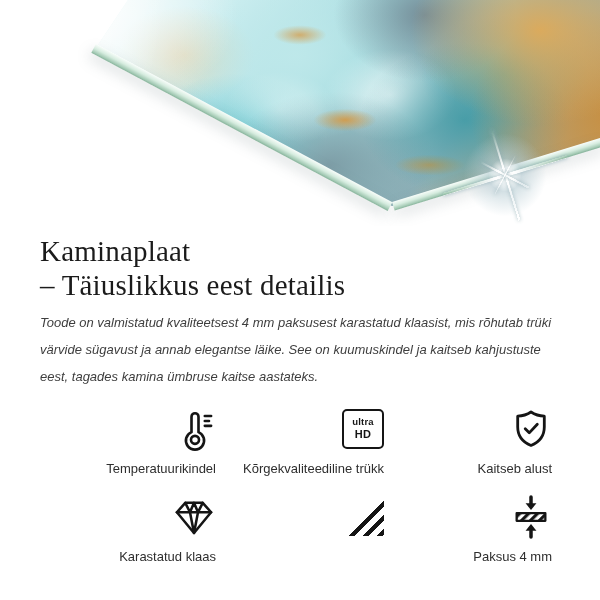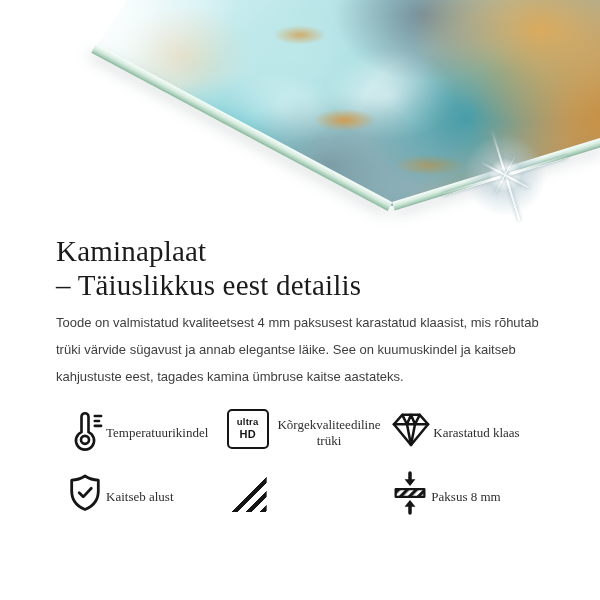--- a/index.html
+++ b/index.html
@@ -47,38 +47,38 @@
   .glow{left:-45px;top:-45px;width:90px;height:90px;border-radius:50%;
     background:radial-gradient(circle,#ffffff 0 10%,rgba(185,206,213,.60) 26%,rgba(185,206,213,0) 65%);}
   .r{background:linear-gradient(90deg,rgba(255,255,255,0),#ffffff 45%,#ffffff 55%,rgba(255,255,255,0));
     box-shadow:0 0 4px rgba(140,170,178,.85);}
   .r1{width:130px;height:2.5px;left:-65px;top:-1px;transform:rotate(-17deg);}
   .r2{width:95px;height:2px;left:-47px;top:-1px;transform:rotate(73deg);}
   .r3{width:54px;height:1.6px;left:-27px;top:-1px;transform:rotate(28deg);}
   .r4{width:44px;height:1.4px;left:-22px;top:-1px;transform:rotate(118deg);}
 
   
-  .content{padding:8px 40px 0 56px;}
+  .content{padding:8px 40px 0 40px;}
   h1{
     margin:0;font-family:"Liberation Serif",serif;font-weight:normal;
     font-size:29px;line-height:34px;color:#1b1b1b;letter-spacing:.2px;
   }
   .desc{
     margin:7px 0 0 0;max-width:542px;
-    font-size:13px;line-height:27px;color:#3e3e3e;
+    font-size:13px;line-height:27px;color:#3e3e3e;font-style:italic;
   }
 
   
   .features{
     margin:15px 8px 0 8px;
     display:grid;grid-template-columns:repeat(3,1fr);row-gap:16px;
   }
-  .feature{display:flex;flex-direction:row;align-items:center;text-align:center;}
+  .feature{display:flex;flex-direction:column;align-items:flex-end;text-align:center;}
   .f-icon{height:48px;display:flex;align-items:center;justify-content:center;color:#151515;}
-  .f-label{margin-top:8px;font-size:13px;line-height:16px;color:#2e2e2e;font-family:Liberation Serif, serif;}
+  .f-label{margin-top:8px;font-size:13px;line-height:16px;color:#2e2e2e;}
 
   .uhd-box{
     width:38px;height:36px;border:2.6px solid #151515;border-radius:5px;
     display:flex;flex-direction:column;align-items:center;justify-content:center;
     color:#151515;font-weight:bold;
   }
   .uhd-top{font-size:9.5px;line-height:10px;letter-spacing:.2px;}
   .uhd-bottom{font-size:11px;line-height:15px;letter-spacing:.3px;}
 
   .tri-stripes{
@@ -121,43 +121,43 @@
       <div class="f-label">Temperatuurikindel</div>
     </div>
 
     <div class="feature">
       <div class="f-icon">
         <div class="uhd-box">
           <span class="uhd-top">ultra</span>
           <span class="uhd-bottom">HD</span>
         </div>
       </div>
-      <div class="f-label">Kõrgekvaliteediline trüki</div>
+      <div class="f-label">Kõrgekvaliteediline trükk</div>
+    </div>
+
+    <div class="feature">
+      <div class="f-icon">
+        <svg width="42" height="44" viewBox="0 0 24 24" fill="none" stroke="#151515" stroke-width="1.6" stroke-linecap="round" stroke-linejoin="round">
+          <path d="M12 2.3 C14.4 3.9 16.9 4.6 19.6 4.7 V10.8 C19.6 15.8 16.6 19.5 12 21.4 C7.4 19.5 4.4 15.8 4.4 10.8 V4.7 C7.1 4.6 9.6 3.9 12 2.3 Z"></path>
+          <path d="M8.7 11.9 l2.3 2.3 4.6 -4.9"></path>
+        </svg>
+      </div>
+      <div class="f-label">Kaitseb alust</div>
     </div>
 
     <div class="feature">
       <div class="f-icon">
         <svg width="44" height="40" viewBox="0 0 24 22" fill="none" stroke="#151515" stroke-width="1.4" stroke-linecap="round" stroke-linejoin="round">
           <path d="M2.6 8.4 L7.2 3.2 H16.8 L21.4 8.4 L12 19.8 Z"></path>
           <path d="M2.6 8.4 H21.4"></path>
           <path d="M7.2 3.2 L9.8 8.4 L12 3.2 L14.2 8.4 L16.8 3.2"></path>
           <path d="M9.8 8.4 L12 19.8 L14.2 8.4"></path>
         </svg>
       </div>
       <div class="f-label">Karastatud klaas</div>
-    </div>
-
-    <div class="feature">
-      <div class="f-icon">
-        <svg width="42" height="44" viewBox="0 0 24 24" fill="none" stroke="#151515" stroke-width="1.6" stroke-linecap="round" stroke-linejoin="round">
-          <path d="M12 2.3 C14.4 3.9 16.9 4.6 19.6 4.7 V10.8 C19.6 15.8 16.6 19.5 12 21.4 C7.4 19.5 4.4 15.8 4.4 10.8 V4.7 C7.1 4.6 9.6 3.9 12 2.3 Z"></path>
-          <path d="M8.7 11.9 l2.3 2.3 4.6 -4.9"></path>
-        </svg>
-      </div>
-      <div class="f-label">Kaitseb alust</div>
     </div>
 
     <div class="feature">
       <div class="f-icon">
         <div class="tri-stripes"></div>
       </div>
     </div>
 
     <div class="feature">
       <div class="f-icon">
@@ -167,17 +167,17 @@
               <rect width="1.8" height="3.6" fill="#151515" stroke="none"></rect>
             </pattern>
           </defs>
           <rect x="3.8" y="10.8" width="16.4" height="4.4" fill="url(#hch)" stroke="#151515" stroke-width="1.3"></rect>
           <path d="M12 1.6 V5.2" stroke-width="2"></path>
           <path d="M8.9 5.2 h6.2 L12 9 Z" fill="#151515" stroke="none"></path>
           <path d="M12 24.4 V20.8" stroke-width="2"></path>
           <path d="M8.9 20.8 h6.2 L12 17 Z" fill="#151515" stroke="none"></path>
         </svg>
       </div>
-      <div class="f-label">Paksus 8 mm</div>
+      <div class="f-label">Paksus 4 mm</div>
     </div>
 
   </div>
 </div>
 
 </body></html>

